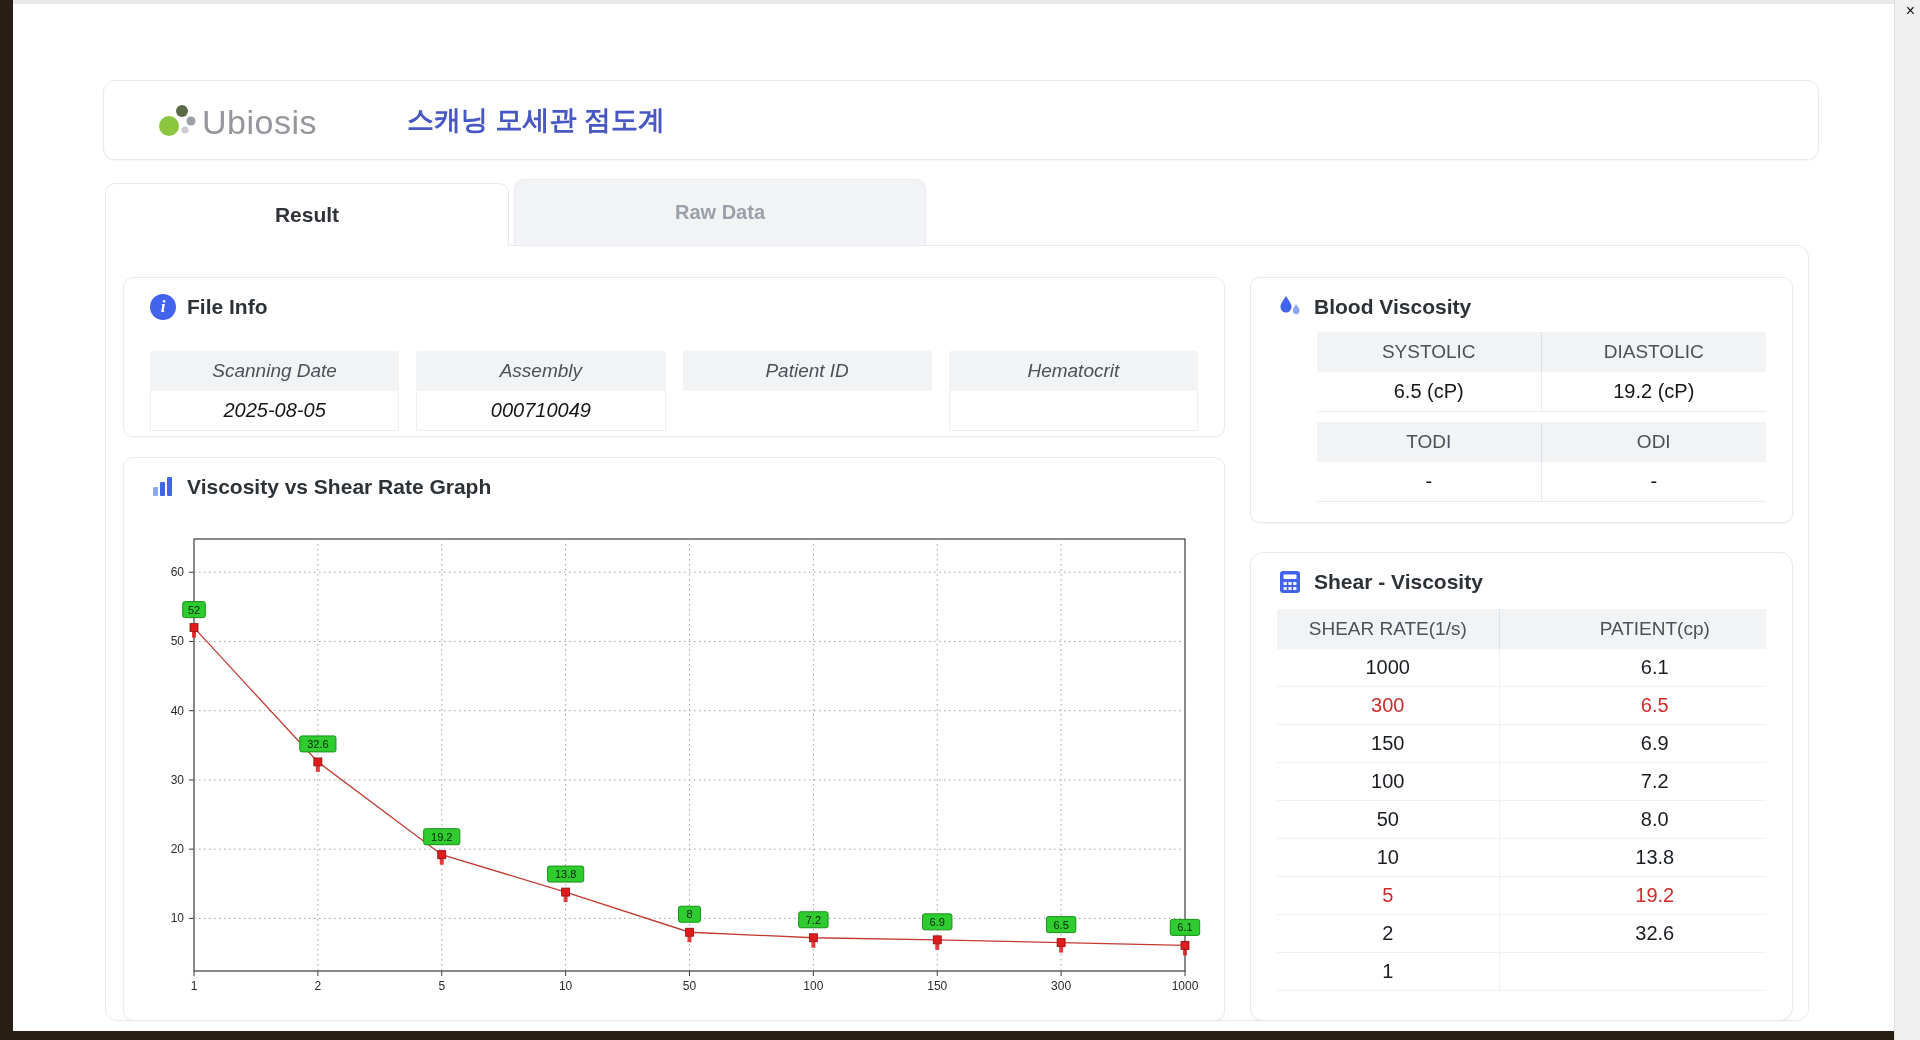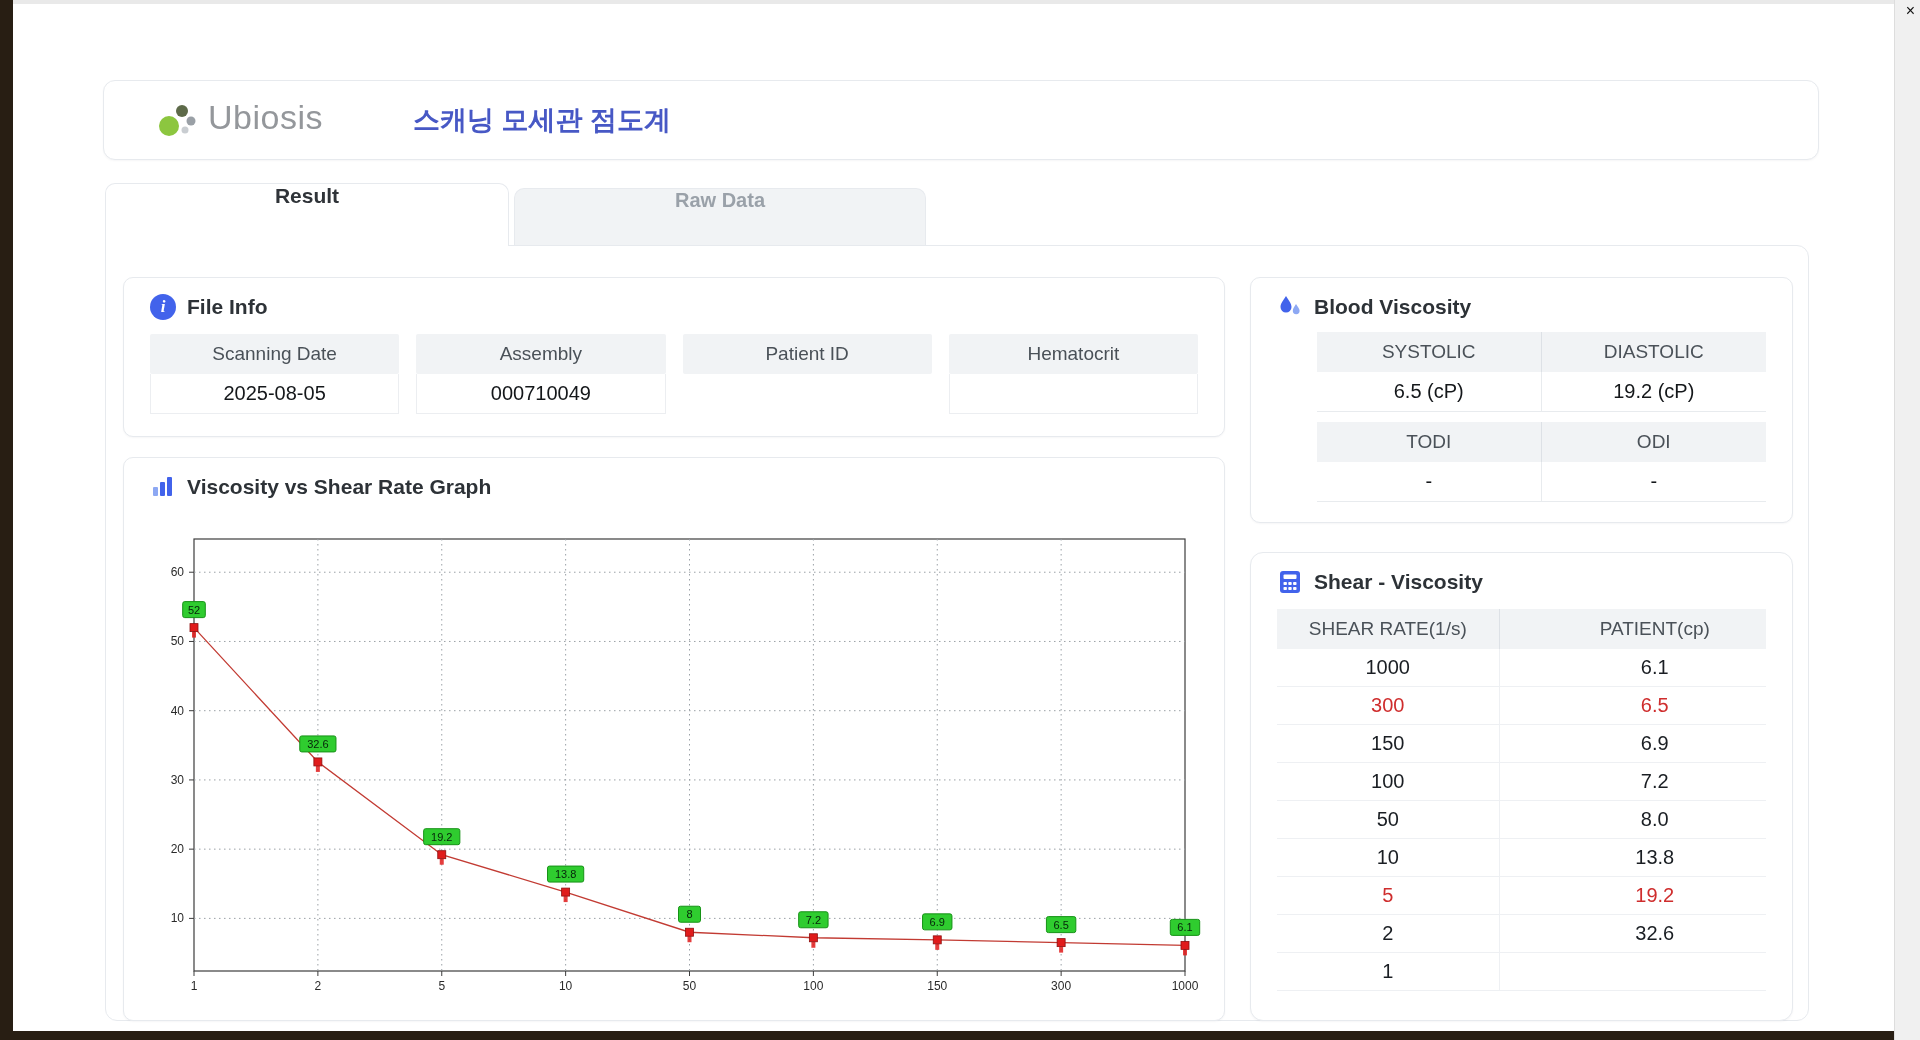--- a/index.html
+++ b/index.html
@@ -18,44 +18,44 @@
   .close-btn  { position:absolute; top:3px; right:5px; z-index:10; background:none; border:none;
                 font-size:16px; line-height:16px; color:#111; cursor:pointer; font-family:inherit; }
 
   
   .card { position:absolute; background:#fff; border:1px solid #e7eaee; border-radius:10px;
           box-shadow:0 1px 2px rgba(16,24,40,.04); }
 
   
   .header-card { left:103px; top:80px; width:1716px; height:80px; border-radius:12px;
                  display:flex; align-items:center; padding-left:52px; }
-  .logo { display:flex; align-items:flex-start; gap:8px; }
+  .logo { display:flex; align-items:flex-end; gap:2px; }
   .logo-text { font-size:34px; color:#94979b; font-weight:500; letter-spacing:.5px; }
   .app-title { margin-left:90px; font-size:27px; font-weight:700; color:#4758c5; }
 
   
-  .tab { position:absolute; display:flex; justify-content:center;
+  .tab { position:absolute; display:flex; align-items:center; justify-content:center;
          font-weight:700; border:1px solid #e7eaee; border-bottom:none; border-radius:10px 10px 0 0;
          cursor:pointer; }
   .tab-result  { left:105px; top:183px; width:404px; height:63px; background:#fff; color:#2f3338; font-size:21px; z-index:3; }
-  .tab-rawdata { left:514px; top:188px; width:412px; height:66px; background:#f1f3f5; color:#9aa1a9; font-size:20px; z-index:1; }
+  .tab-rawdata { left:514px; top:179px; width:412px; height:66px; background:#f1f3f5; color:#9aa1a9; font-size:20px; z-index:1; }
 
   
   .content-panel { position:absolute; left:105px; top:245px; width:1704px; height:776px;
                    background:#fff; border:1px solid #e7eaee; border-radius:0 12px 12px 12px; z-index:2; }
 
   .card-title { display:flex; align-items:center; gap:11px; padding:16px 24px 8px 26px;
                 font-size:21px; font-weight:700; color:#2d3237; }
   .icon { display:inline-flex; align-items:center; justify-content:center; flex:0 0 auto; }
   .info-icon { width:26px; height:26px; border-radius:50%; background:#4263eb; color:#fff;
                font-size:17px; font-weight:700; font-family:"Liberation Serif",serif; font-style:italic; }
 
   
   .file-info-card { left:17px; top:31px; width:1102px; height:160px; }
-  .fields { display:flex; gap:17px; margin:6px 26px 0; }
+  .fields { display:flex; gap:17px; margin:23px 26px 0;font-style:italic; }
   .field { flex:1; }
   .field-label { height:40px; background:#f1f3f5; display:flex; align-items:center; justify-content:center;
                  font-size:19px; color:#4a5158; border-radius:2px; }
   .field-value { height:40px; display:flex; align-items:center; justify-content:center;
                  font-size:20px; color:#14171a; border:1px solid #eceef1; border-top:none; }
 
   
   .graph-card { left:17px; top:211px; width:1102px; height:564px; }
   .chart-svg { position:absolute; left:0; top:52px; }
 

